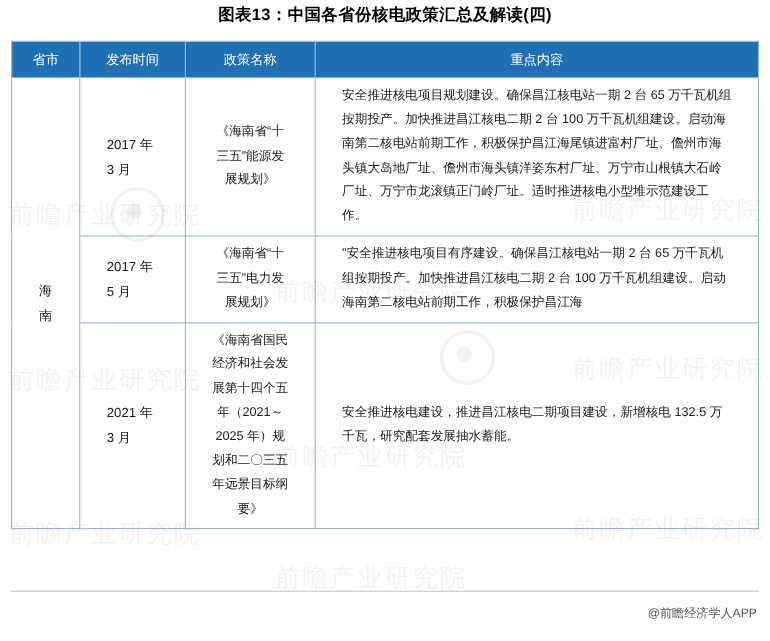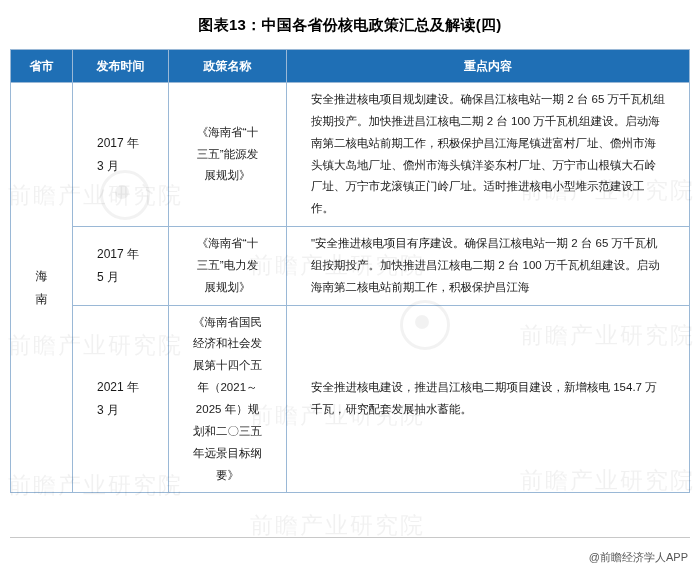--- a/index.html
+++ b/index.html
@@ -19,37 +19,37 @@
     position: relative;
     width: 700px;
     height: 583px;
     box-sizing: border-box;
   }
   .title {
     text-align: center;
     font-size: 15px;
     font-weight: bold;
     color: #000000;
-    padding-top: 16px;
+    padding-top: 4px;
     padding-bottom: 14px;
     letter-spacing: 0.3px;
   }
   .table-wrap {
     margin: 0 10px;
   }
   table.policy {
     width: 680px;
     border-collapse: collapse;
     table-layout: fixed;
     font-size: 11.5px;
   }
   table.policy th {
     background: #1f6fb5;
     color: #ffffff;
-    font-weight: bold;
+    font-weight: normal;
     font-size: 12px;
     border: 1px solid #9ab8d6;
     height: 30px;
     text-align: center;
     vertical-align: middle;
   }
   table.policy td {
     border: 1px solid #9ab8d6;
     padding: 6px 24px;
     vertical-align: middle;
@@ -167,21 +167,21 @@
           <td class="c-content">安全推进核电项目规划建设。确保昌江核电站一期 2 台 65 万千瓦机组按期投产。加快推进昌江核电二期 2 台 100 万千瓦机组建设。启动海南第二核电站前期工作，积极保护昌江海尾镇进富村厂址、儋州市海头镇大岛地厂址、儋州市海头镇洋姿东村厂址、万宁市山根镇大石岭厂址、万宁市龙滚镇正门岭厂址。适时推进核电小型堆示范建设工作。</td>
         </tr>
         <tr>
           <td class="c-date">2017 年 5 月</td>
           <td class="c-name">《海南省“十三五”电力发展规划》</td>
           <td class="c-content">"安全推进核电项目有序建设。确保昌江核电站一期 2 台 65 万千瓦机组按期投产。加快推进昌江核电二期 2 台 100 万千瓦机组建设。启动海南第二核电站前期工作，积极保护昌江海</td>
         </tr>
         <tr>
           <td class="c-date">2021 年 3 月</td>
           <td class="c-name">《海南省国民经济和社会发展第十四个五年（2021～2025 年）规划和二〇三五年远景目标纲要》</td>
-          <td class="c-content">安全推进核电建设，推进昌江核电二期项目建设，新增核电 154.7 万千瓦，研究配套发展抽水蓄能。</td>
+          <td class="c-content">安全推进核电建设，推进昌江核电二期项目建设，新增核电 132.5 万千瓦，研究配套发展抽水蓄能。</td>
         </tr>
       </tbody>
     </table>
   </div>
 
   <div class="wm" style="left:8px; top:180px;">前瞻产业研究院</div>
   <div class="wm" style="left:8px; top:330px;">前瞻产业研究院</div>
   <div class="wm" style="left:8px; top:470px;">前瞻产业研究院</div>
   <div class="wm" style="left:250px; top:250px;">前瞻产业研究院</div>
   <div class="wm" style="left:250px; top:400px;">前瞻产业研究院</div>

